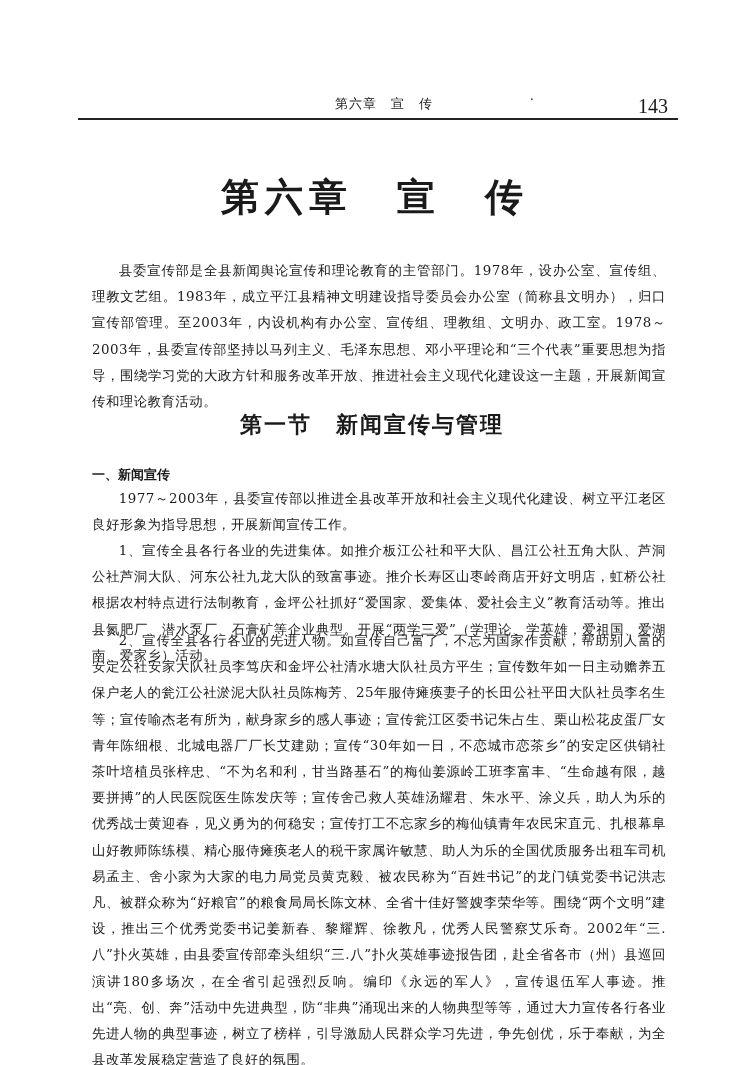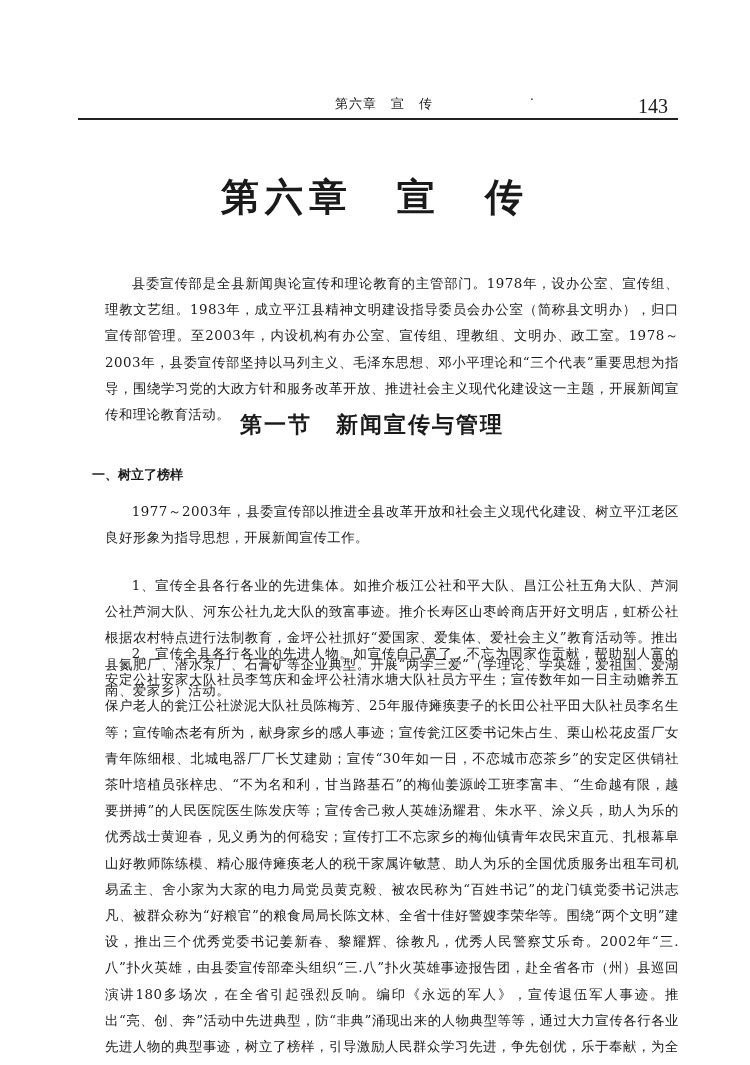--- a/index.html
+++ b/index.html
@@ -28,37 +28,37 @@
   .intro { top: 258px; }
   .section-title {
     position: absolute; left: 0; width: 744px; top: 410px; text-align: center;
     font-size: 22px; font-weight: bold; font-family: "DejaVu Sans", sans-serif; letter-spacing: 2px;
   }
   .subhead {
     position: absolute; left: 92px; top: 466px; font-size: 13px; font-weight: bold;
     font-family: "DejaVu Sans", sans-serif;
   }
   .p1 { top: 486px; }
-  .p2 { top: 560px; }
+  .p2 { top: 538px; }
   .p3 { top: 628px; }
-  p { margin: 13px; }
+  p { margin: 0; }
 </style>
 </head>
 <body>
 
 <div class="running-head">
   <span class="running-title">第六章　宣　传</span>
   <span class="running-dot">·</span>
   <span class="page-number">143</span>
 </div>
 <div class="head-rule"></div>
 
 <h1 class="chapter-title" style="margin:0;">第六章　宣　传</h1>
 
 <p class="intro">县委宣传部是全县新闻舆论宣传和理论教育的主管部门。1978年，设办公室、宣传组、理教文艺组。1983年，成立平江县精神文明建设指导委员会办公室（简称县文明办），归口宣传部管理。至2003年，内设机构有办公室、宣传组、理教组、文明办、政工室。1978～2003年，县委宣传部坚持以马列主义、毛泽东思想、邓小平理论和“三个代表”重要思想为指导，围绕学习党的大政方针和服务改革开放、推进社会主义现代化建设这一主题，开展新闻宣传和理论教育活动。</p>
 
 <h2 class="section-title" style="margin:0;">第一节　新闻宣传与管理</h2>
 
-<h3 class="subhead" style="margin:0;">一、树立了榜样</h3>
+<h3 class="subhead" style="margin:0;">一、新闻宣传</h3>
 
 <p class="body-text p1">1977～2003年，县委宣传部以推进全县改革开放和社会主义现代化建设、树立平江老区良好形象为指导思想，开展新闻宣传工作。</p>
 <p class="body-text p2">1、宣传全县各行各业的先进集体。如推介板江公社和平大队、昌江公社五角大队、芦洞公社芦洞大队、河东公社九龙大队的致富事迹。推介长寿区山枣岭商店开好文明店，虹桥公社根据农村特点进行法制教育，金坪公社抓好“爱国家、爱集体、爱社会主义”教育活动等。推出县氮肥厂、潜水泵厂、石膏矿等企业典型。开展“两学三爱”（学理论、学英雄，爱祖国、爱湖南、爱家乡）活动。</p>
 <p class="body-text p3">2、宣传全县各行各业的先进人物。如宣传自己富了，不忘为国家作贡献，帮助别人富的安定公社安家大队社员李笃庆和金坪公社清水塘大队社员方平生；宣传数年如一日主动赡养五保户老人的瓮江公社淤泥大队社员陈梅芳、25年服侍瘫痪妻子的长田公社平田大队社员李名生等；宣传喻杰老有所为，献身家乡的感人事迹；宣传瓮江区委书记朱占生、栗山松花皮蛋厂女青年陈细根、北城电器厂厂长艾建勋；宣传“30年如一日，不恋城市恋茶乡”的安定区供销社茶叶培植员张梓忠、“不为名和利，甘当路基石”的梅仙姜源岭工班李富丰、“生命越有限，越要拼搏”的人民医院医生陈发庆等；宣传舍己救人英雄汤耀君、朱水平、涂义兵，助人为乐的优秀战士黄迎春，见义勇为的何稳安；宣传打工不忘家乡的梅仙镇青年农民宋直元、扎根幕阜山好教师陈练模、精心服侍瘫痪老人的税干家属许敏慧、助人为乐的全国优质服务出租车司机易孟主、舍小家为大家的电力局党员黄克毅、被农民称为“百姓书记”的龙门镇党委书记洪志凡、被群众称为“好粮官”的粮食局局长陈文林、全省十佳好警嫂李荣华等。围绕“两个文明”建设，推出三个优秀党委书记姜新春、黎耀辉、徐教凡，优秀人民警察艾乐奇。2002年“三.八”扑火英雄，由县委宣传部牵头组织“三.八”扑火英雄事迹报告团，赴全省各市（州）县巡回演讲180多场次，在全省引起强烈反响。编印《永远的军人》，宣传退伍军人事迹。推出“亮、创、奔”活动中先进典型，防“非典”涌现出来的人物典型等等，通过大力宣传各行各业先进人物的典型事迹，树立了榜样，引导激励人民群众学习先进，争先创优，乐于奉献，为全县改革发展稳定营造了良好的氛围。</p>
 
 </body></html>

